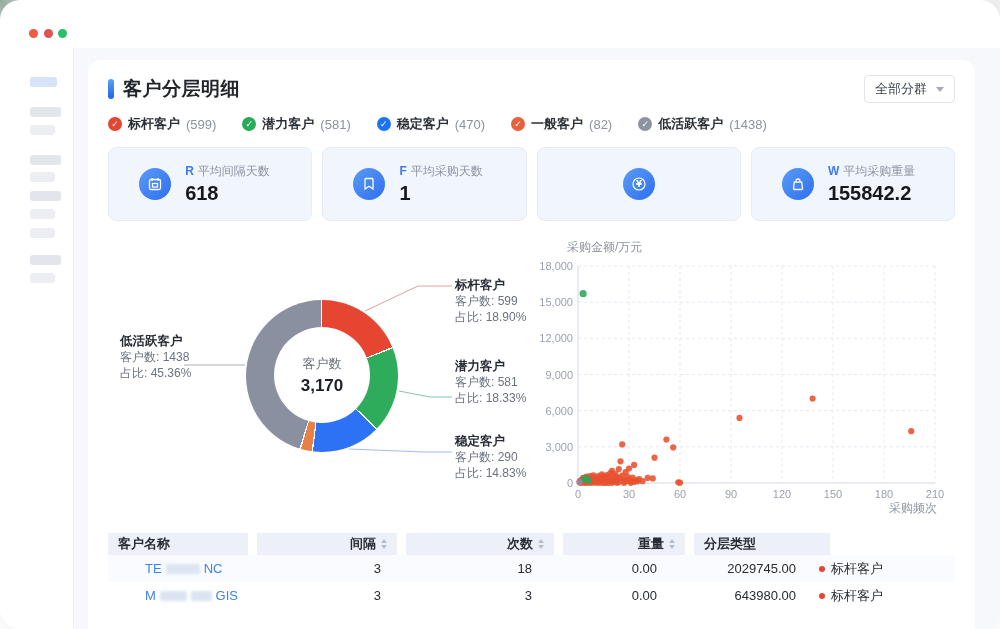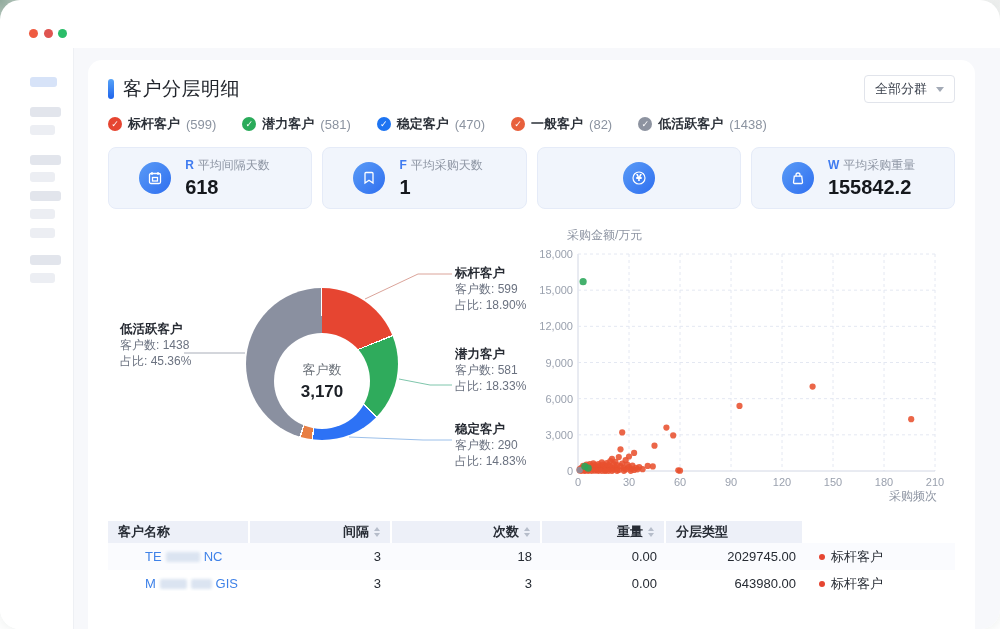--- a/index.html
+++ b/index.html
@@ -21,59 +21,59 @@
   .sbar{position:absolute;left:30px;height:10px;border-radius:3px;}
   .sb-blue{background:#d7e3f8;} .sb-dark{background:#e2e5ec;} .sb-light{background:#eceef3;}
   
   .main{position:absolute;left:74px;right:0;top:48px;bottom:0;background:#f7f8fb;}
   .card{position:absolute;left:14px;right:25px;top:12px;bottom:-30px;background:#fff;
     border-radius:14px 14px 0 0;padding:16px 20px;box-sizing:border-box;}
   
   .title-row{display:flex;align-items:center;justify-content:space-between;height:26px;margin-bottom:12px;}
   .title-left{display:flex;align-items:center;gap:9px;}
   .title-accent{width:6px;height:20px;border-radius:3px;background:linear-gradient(#57a3f7,#1e63ec);}
-  .page-title{font-size:19px;font-weight:400;color:#20242b;letter-spacing:.5px;}
+  .page-title{font-size:19px;font-weight:700;color:#20242b;letter-spacing:.5px;}
   .filters{display:flex;gap:10px;}
   .dropdown{display:flex;align-items:center;gap:9px;height:26px;padding:0 10px;background:#fff;
     border:1px solid #e1e4eb;border-radius:4px;font-size:13px;color:#3c424e;cursor:pointer;}
   .caret{width:0;height:0;border-left:4px solid transparent;border-right:4px solid transparent;
     border-top:5px solid #a3aab6;margin-top:1px;}
   
   .legend-row{display:flex;align-items:center;gap:26px;height:20px;margin-bottom:13px;}
   .legend-item{display:flex;align-items:center;gap:6px;cursor:pointer;}
   .check{width:14px;height:14px;border-radius:50%;display:flex;align-items:center;justify-content:center;
     color:#fff;font-size:9px;font-weight:700;line-height:1;}
   .legend-label{font-size:13px;font-weight:700;color:#2b3038;}
   .legend-count{font-size:13px;color:#8b93a0;}
   
-  .cards-row{display:flex;gap:10px;height:62px;margin-bottom:18px;}
+  .cards-row{display:flex;gap:10px;height:74px;margin-bottom:18px;}
   .stat-card{flex:1;background:#f1f5fc;border:1px solid #e5ebf8;border-radius:8px;
     display:flex;align-items:center;justify-content:center;gap:14px;}
   .stat-icon{width:32px;height:32px;border-radius:50%;background:linear-gradient(135deg,#5a9bf6,#2f6ff0);
     display:flex;align-items:center;justify-content:center;flex:0 0 32px;}
   .stat-text{display:flex;flex-direction:column;min-width:96px;}
   .stat-label-line{font-size:12px;color:#8d95a3;white-space:nowrap;}
   .stat-prefix{color:#3f7bf0;font-weight:700;margin-right:4px;}
   .stat-value{font-size:20px;font-weight:700;color:#15181d;margin-top:2px;}
   
   .charts-area{position:relative;height:284px;}
   .donut-wrap{position:absolute;left:138px;top:61px;width:152px;height:152px;}
   .donut-ring{position:absolute;inset:0;border-radius:50%;}
-  .donut-hole{position:absolute;left:28px;top:45px;width:96px;height:96px;border-radius:50%;background:#fff;
+  .donut-hole{position:absolute;left:28px;top:27px;width:96px;height:96px;border-radius:50%;background:#fff;
     display:flex;flex-direction:column;align-items:center;justify-content:center;}
   .donut-center-label{font-size:13px;color:#6a7078;}
   .donut-center-value{font-size:17px;font-weight:700;color:#1d2127;margin-top:3px;}
   .callout{position:absolute;width:110px;line-height:16px;}
   .callout .c-name{font-size:12.5px;font-weight:700;color:#272b33;}
   .callout .c-line{font-size:12px;color:#6b7280;}
   .leader-svg{position:absolute;left:0;top:0;pointer-events:none;}
   .scatter-wrap{position:absolute;left:432px;top:0;width:424px;height:278px;}
   
   .data-table{margin-top:10px;}
-  .t-header{display:grid;grid-template-columns:140px 140px 148px 122px 136px 1fr;column-gap:2px;}
+  .t-header{display:grid;grid-template-columns:140px 140px 148px 122px 136px 1fr;column-gap:9px;}
   .th{background:#edf0f8;height:22px;display:flex;align-items:center;padding:0 10px;
     font-size:13px;font-weight:700;color:#272c35;cursor:default;}
   .th.right{justify-content:flex-end;}
   .th.sortable{cursor:pointer;}
   .sort{display:inline-flex;flex-direction:column;gap:2px;margin-left:5px;}
   .sort i{display:block;width:0;height:0;border-left:3.5px solid transparent;border-right:3.5px solid transparent;}
   .sort .up{border-bottom:4px solid #b6bdca;}
   .sort .down{border-top:4px solid #b6bdca;}
   .t-row{display:grid;grid-template-columns:140px 140px 148px 122px 136px 1fr;column-gap:3px;
     height:27px;align-items:center;font-size:13px;color:#262b33;}

